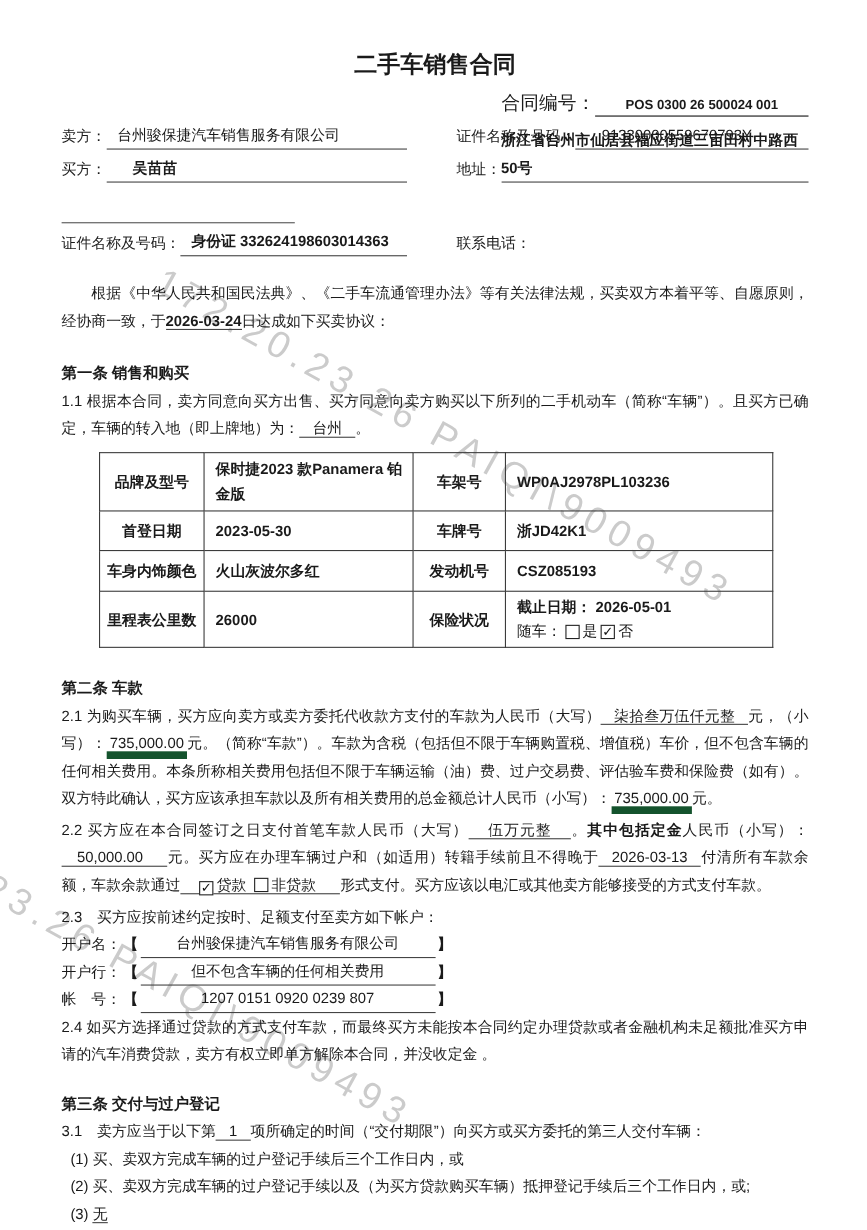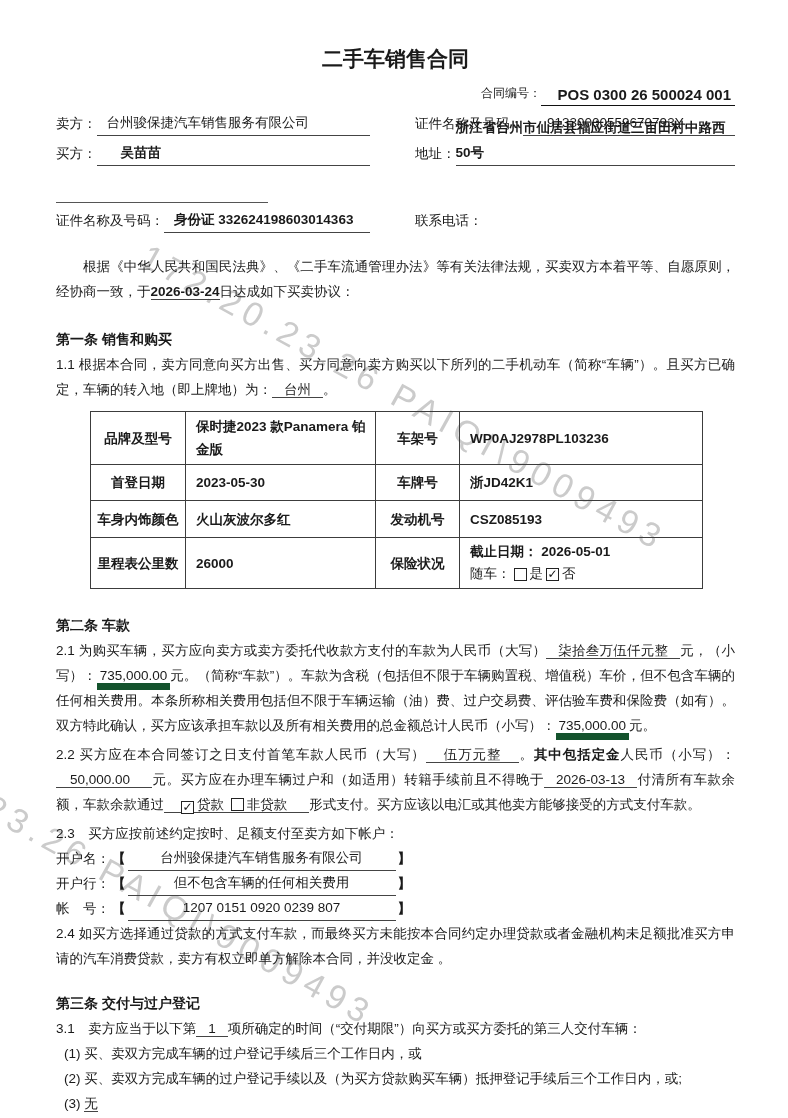--- a/index.html
+++ b/index.html
@@ -8,23 +8,23 @@
         padding:44px 53px 40px 56px;font-size:13.5px;line-height:25px;}
   .content{position:relative;z-index:1;}
   
   .wm{position:absolute;z-index:0;white-space:nowrap;font-size:34px;font-weight:400;
       letter-spacing:6px;transform-origin:0 0;transform:rotate(29deg);user-select:none;}
   .wm1{left:150px;top:243px;}
   .wm2{left:-142px;top:718px;}
   
   .title{text-align:center;font-size:21px;font-weight:bold;margin:0 0 6px 0;line-height:30px;}
   .contract-no-row{display:flex;justify-content:flex-end;align-items:flex-end;height:26px;}
-  .contract-no-row .lbl{font-size:12px;}
-  .contract-no-row .val{font-weight:bold;font-size:15px;border-bottom:1.5px solid #111;
-      min-width:186px;text-align:right;padding:0 4px;line-height:20px;}
+  .contract-no-row .lbl{font-size:17px;}
+  .contract-no-row .val{font-weight:bold;font-size:12px;border-bottom:1.5px solid #111;
+      min-width:186px;text-align:center;padding:0 4px;line-height:20px;}
   .hrow{display:flex;align-items:flex-end;margin-top:6px;height:24px;}
   .hrow .left{width:314px;display:flex;align-items:flex-end;}
   .hrow .right{flex:1;margin-left:45px;display:flex;align-items:flex-end;}
   .hrow .lbl{white-space:nowrap;}
   .ul{border-bottom:1px solid #444;}
   .grow{flex:1;}
   .b{font-weight:bold;}
   .pad10{padding-left:10px;}
   .pad24{padding-left:24px;}
   .blank-ul{width:212px;border-bottom:1px solid #555;height:20px;margin-top:16px;}

